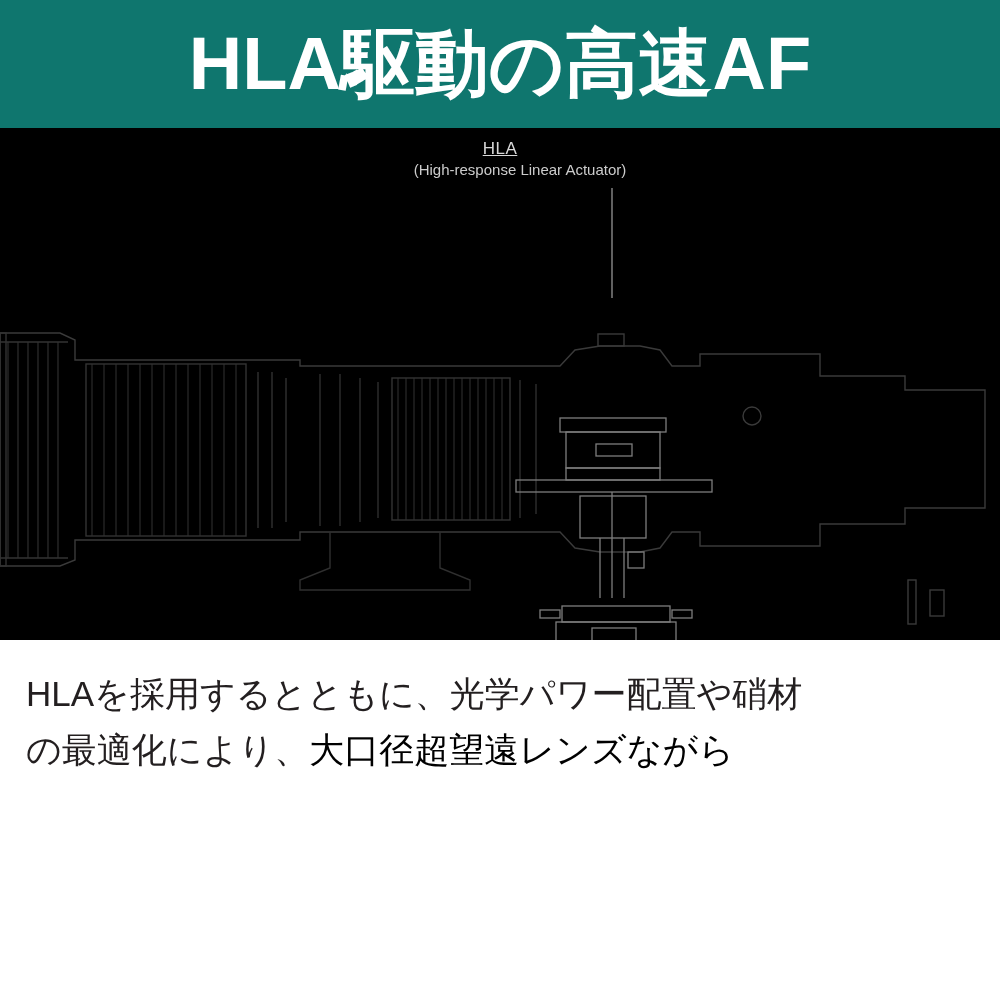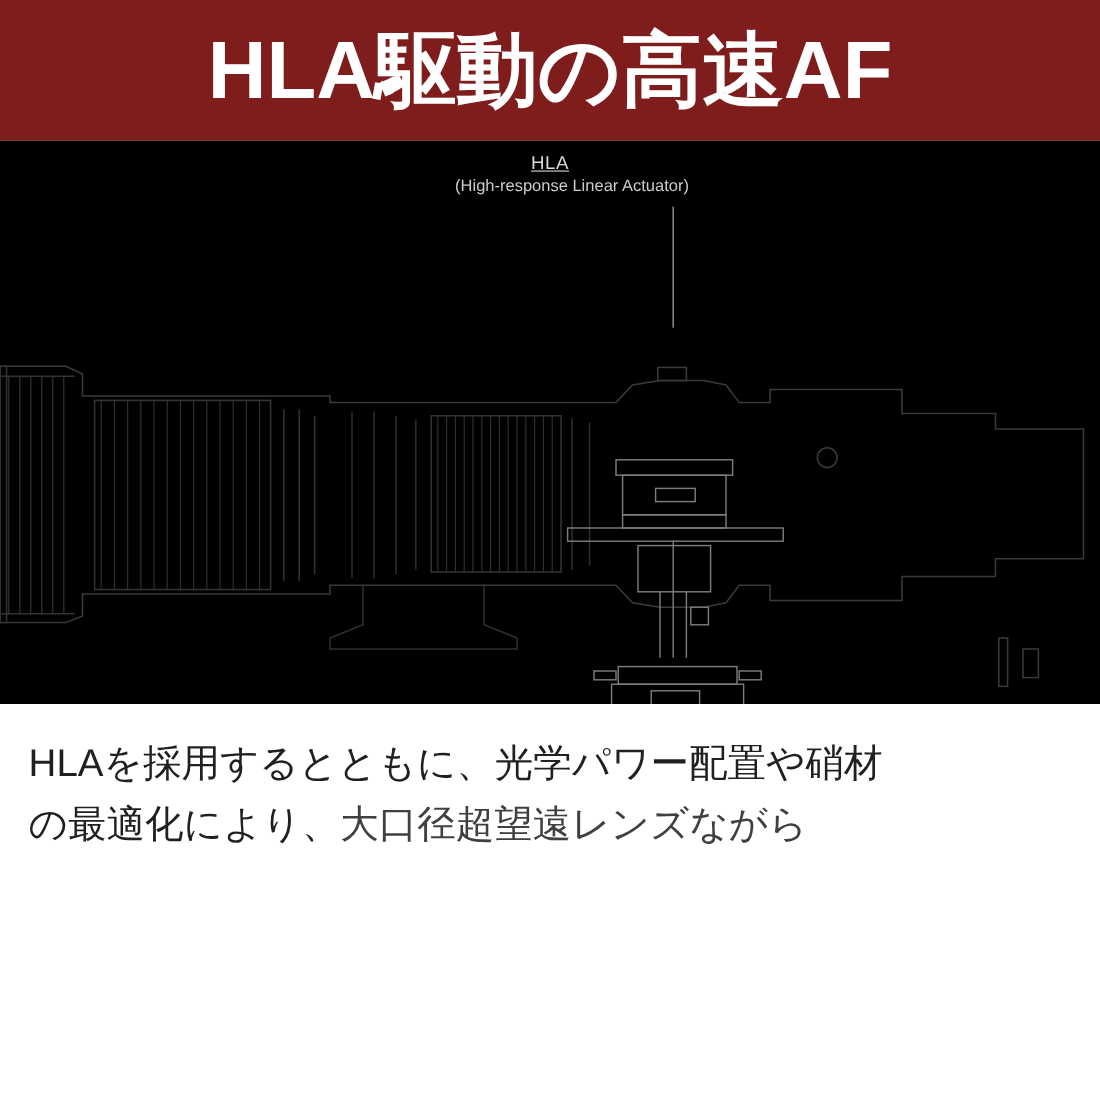--- a/index.html
+++ b/index.html
@@ -20,21 +20,21 @@
     background: #ffffff;
   }
 
   
   .title-band {
     position: absolute;
     left: 0;
     top: 0;
     width: 1000px;
     height: 128px;
-    background: #7f1d1d;
+    background: #0f766e;
     display: flex;
     align-items: center;
     justify-content: center;
   }
   .title-band .title-text {
     color: #ffffff;
     font-size: 74px;
     font-weight: bold;
     letter-spacing: 0px;
     line-height: 1;
@@ -92,21 +92,21 @@
   }
   .caption p {
     margin: 0;
     color: #231f20;
     font-size: 35px;
     line-height: 56px;
     letter-spacing: 0px;
     white-space: nowrap;
   }
   .caption .hl {
-    color: #404040;
+    color: #000000;
   }
 </style>
 </head>
 <body>
 
 <div class="page">
 
   <div class="title-band">
     <div class="title-text">HLA駆動の高速AF</div>
   </div>

